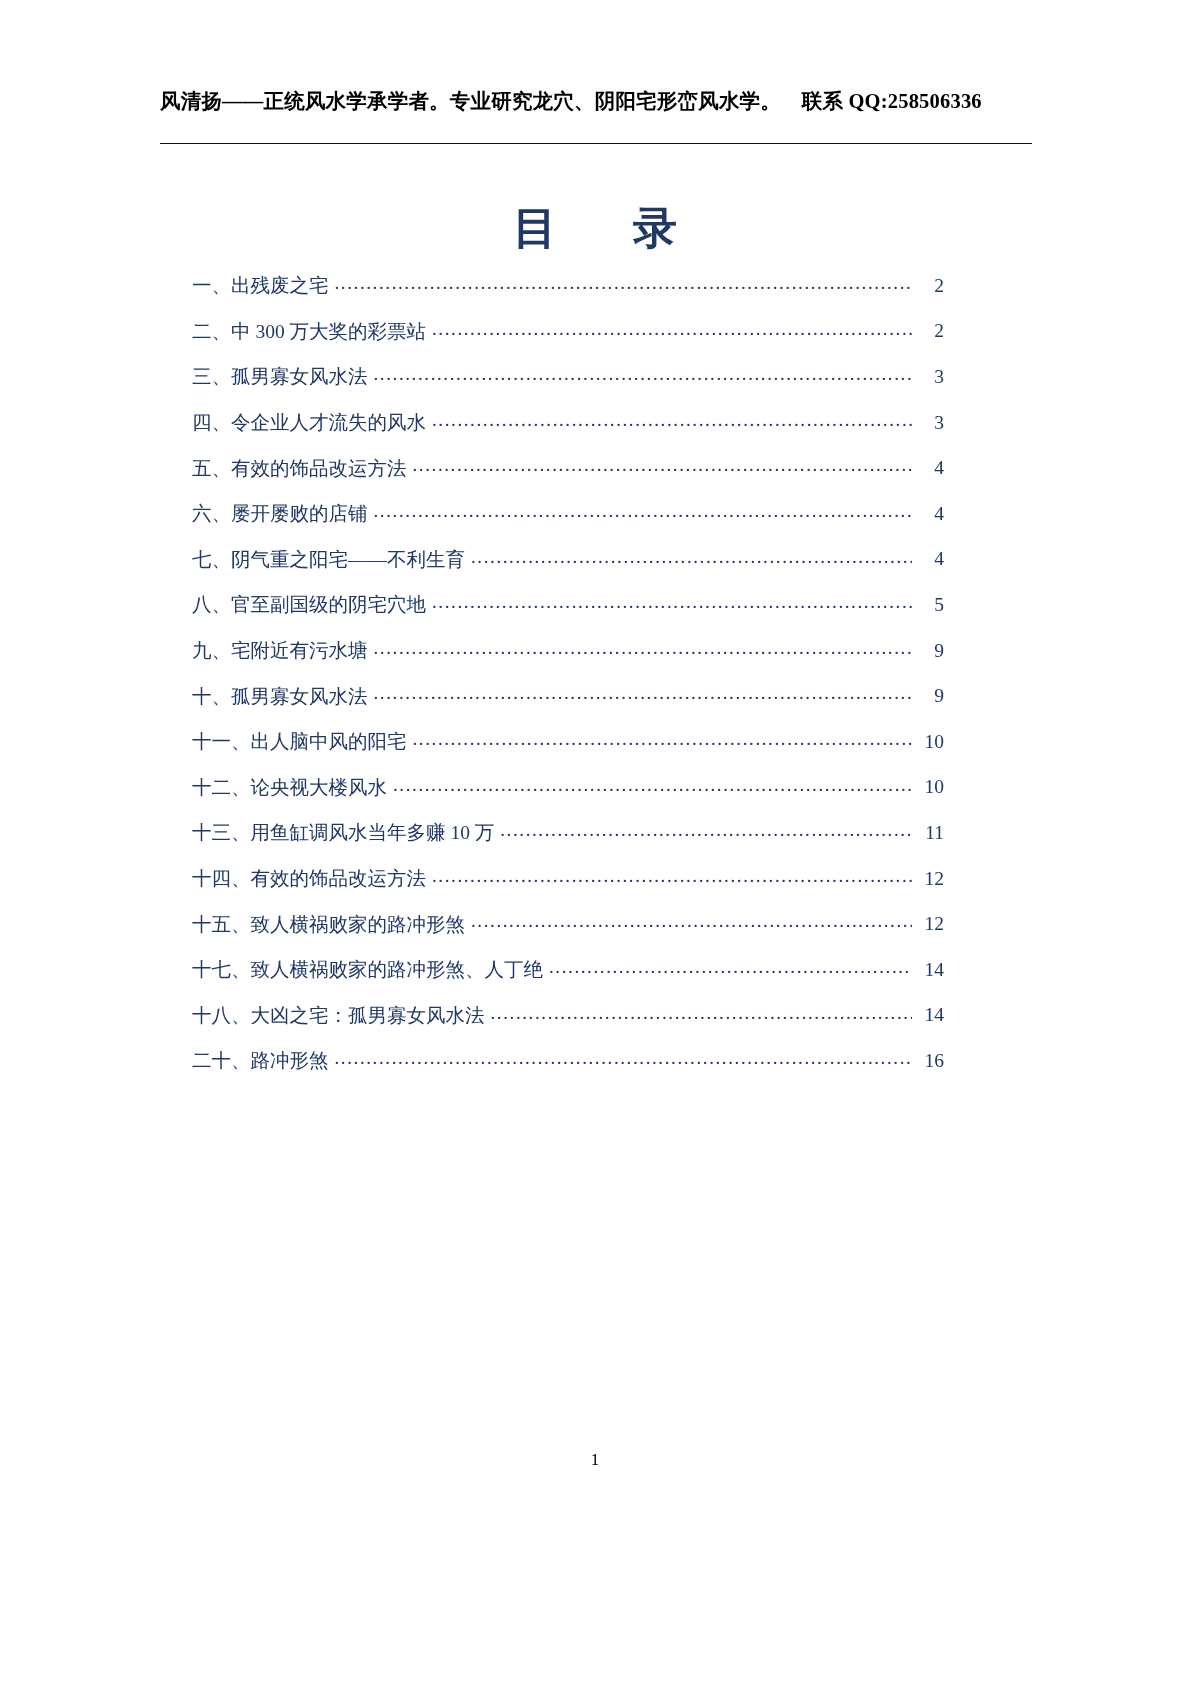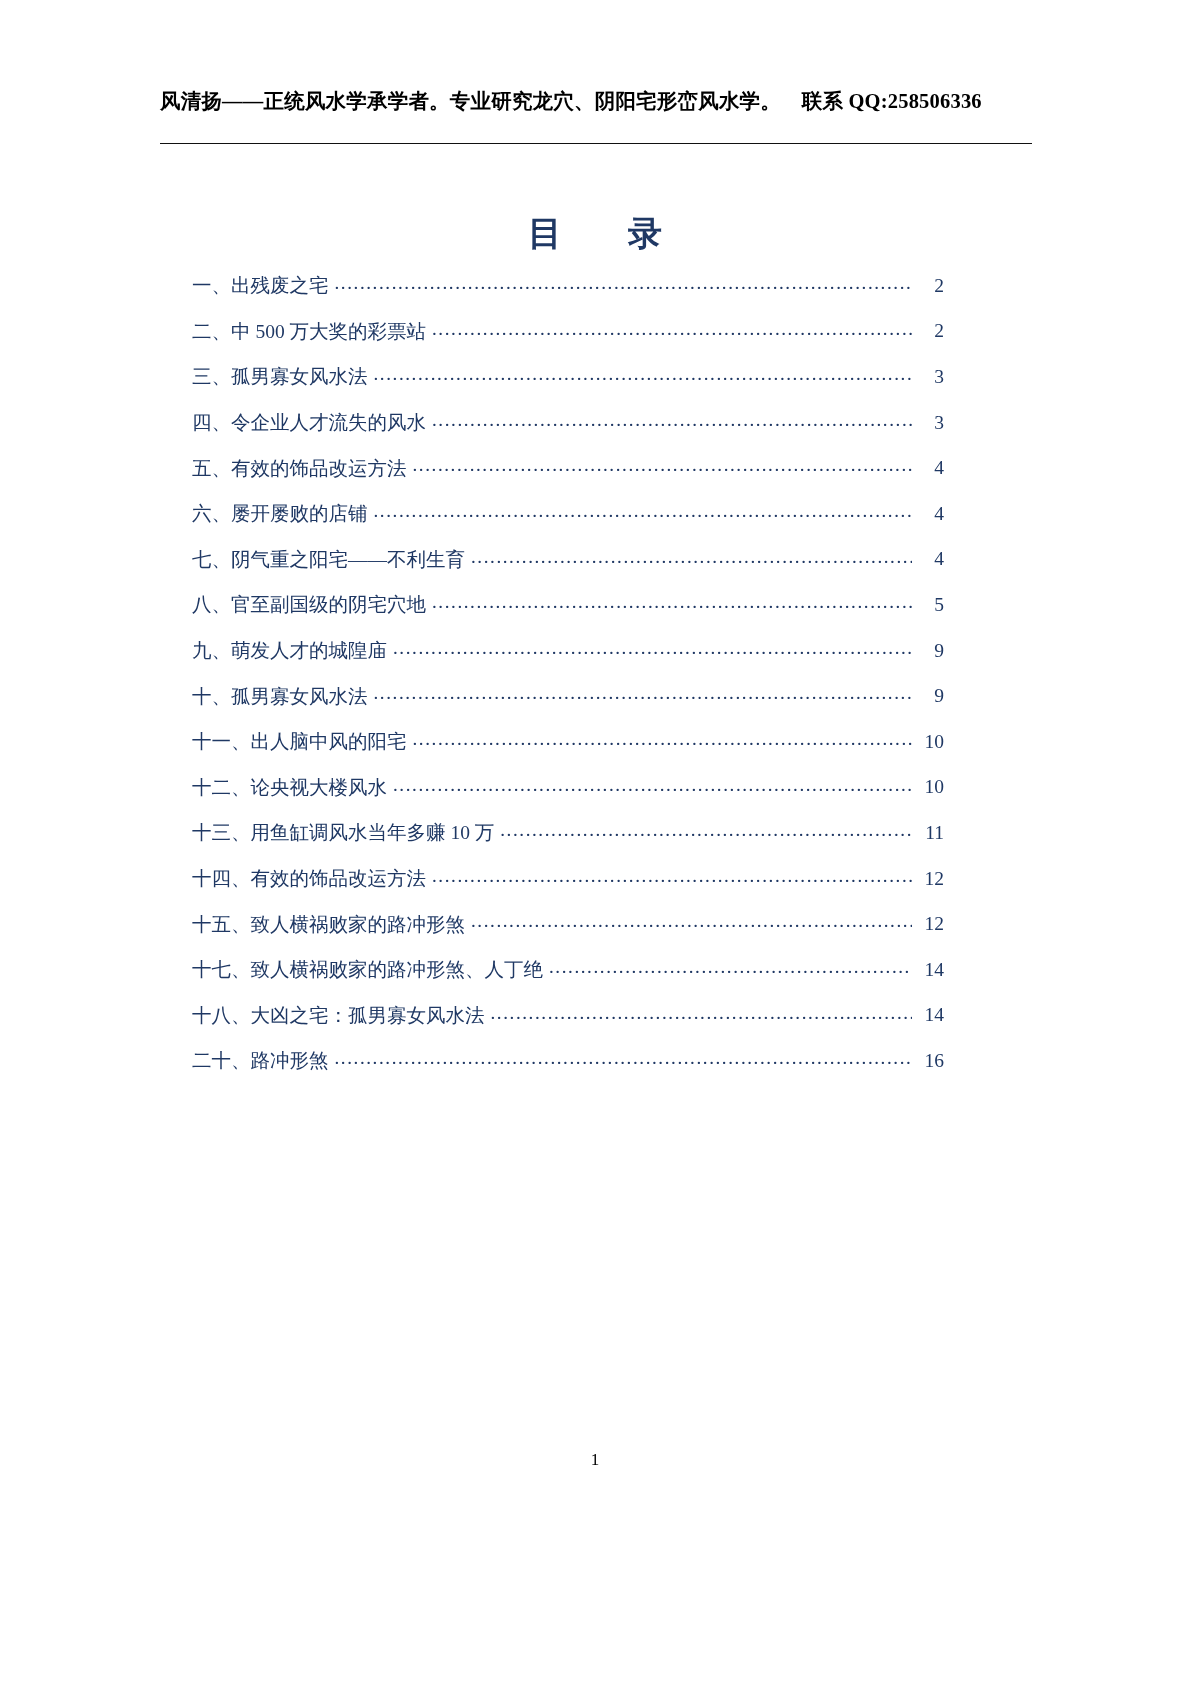--- a/index.html
+++ b/index.html
@@ -35,25 +35,25 @@
     position: absolute;
     left: 160px;
     top: 128px;
     width: 872px;
     height: 0;
     border-top: 1.5px solid #111111;
   }
   .toc-title {
     position: absolute;
     left: 0;
-    top: 196px;
+    top: 184px;
     width: 1190px;
     text-align: center;
     font-family: "Liberation Serif", serif;
-    font-size: 34px;
+    font-size: 44px;
     font-weight: bold;
     color: #1f3864;
     letter-spacing: 16px;
     text-indent: 16px;
   }
   .toc-list {
     position: absolute;
     left: 192px;
     top: 248px;
     width: 752px;
@@ -119,21 +119,21 @@
 
   <div class="toc-list">
 
     <div class="toc-row">
       <span class="toc-label">一、出残废之宅</span>
       <span class="toc-dots"></span>
       <span class="toc-page">2</span>
     </div>
 
     <div class="toc-row">
-      <span class="toc-label">二、中 500 万大奖的彩票站</span>
+      <span class="toc-label">二、中 300 万大奖的彩票站</span>
       <span class="toc-dots"></span>
       <span class="toc-page">2</span>
     </div>
 
     <div class="toc-row">
       <span class="toc-label">三、孤男寡女风水法</span>
       <span class="toc-dots"></span>
       <span class="toc-page">3</span>
     </div>
 
@@ -161,21 +161,21 @@
       <span class="toc-page">4</span>
     </div>
 
     <div class="toc-row">
       <span class="toc-label">八、官至副国级的阴宅穴地</span>
       <span class="toc-dots"></span>
       <span class="toc-page">5</span>
     </div>
 
     <div class="toc-row">
-      <span class="toc-label">九、萌发人才的城隍庙</span>
+      <span class="toc-label">九、宅附近有污水塘</span>
       <span class="toc-dots"></span>
       <span class="toc-page">9</span>
     </div>
 
     <div class="toc-row">
       <span class="toc-label">十、孤男寡女风水法</span>
       <span class="toc-dots"></span>
       <span class="toc-page">9</span>
     </div>
 

